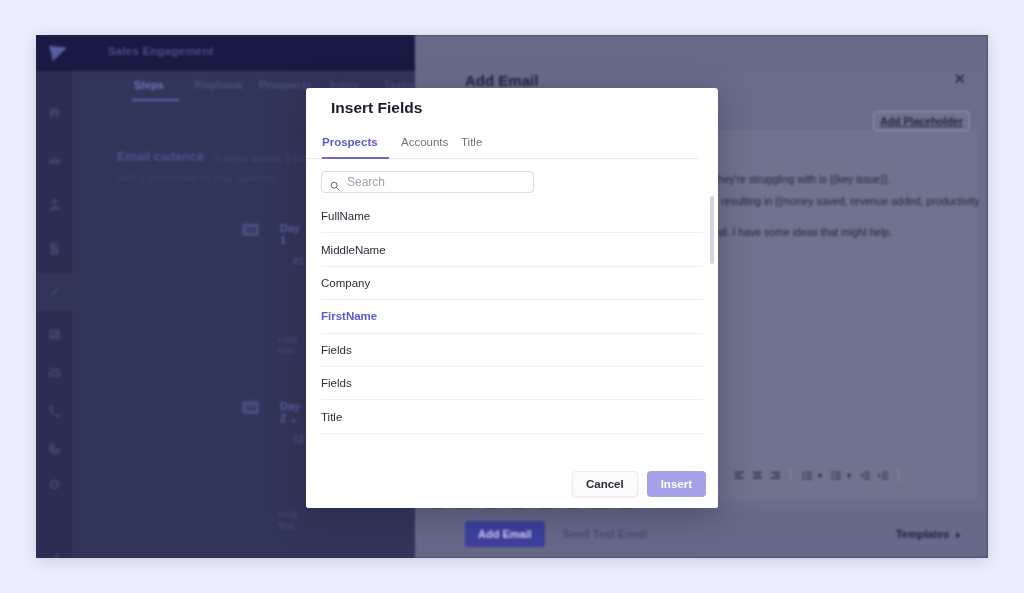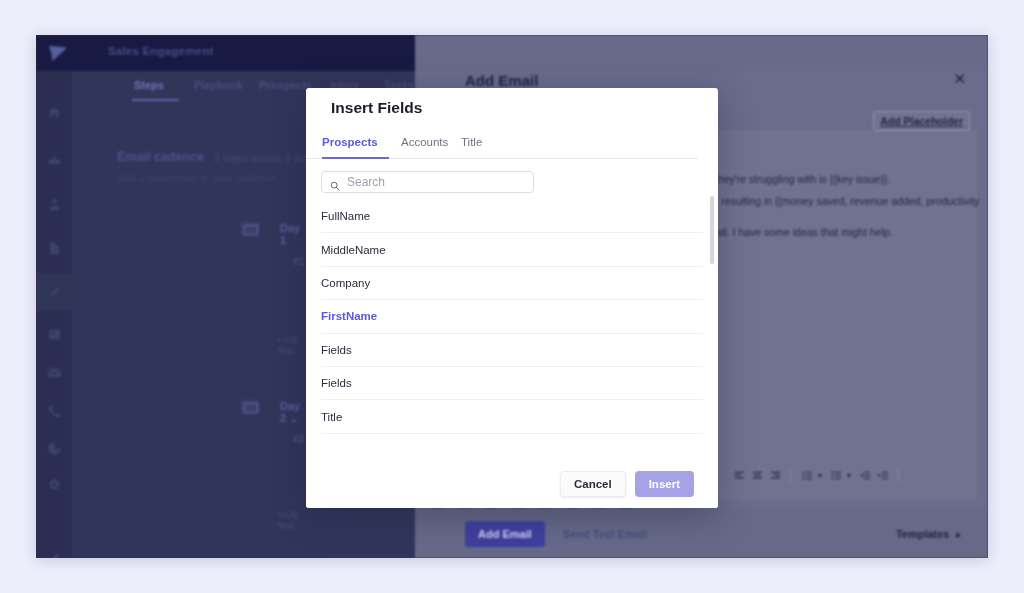--- a/index.html
+++ b/index.html
@@ -225,21 +225,21 @@
     width: 4px; height: 262px; background: transparent;
   }
   #list-thumb {
     position: absolute; left: 0; top: 0; width: 4px; height: 68px;
     background: #d4d5de; border-radius: 2px;
   }
 
   #modal-footer {
     position: absolute; left: 0; bottom: 0; width: 412px; height: 48px;
     display: flex; align-items: center; justify-content: flex-end;
-    gap: 9px; padding-right: 24px;
+    gap: 9px; padding-right: 12px;
     background: #fff;
   }
   #cancel-button {
     font-size: 11.5px; font-weight: 700; color: #2b2d39;
     background: #fbfbfc; border: 1px solid #ebebf0; border-radius: 4px;
     padding: 6px 13px; box-shadow: 0 1px 2px rgba(30,30,60,.09);
   }
   #insert-button {
     font-size: 11.5px; font-weight: 700; color: #ffffff;
     background: #a5a2e8; border: none; border-radius: 4px;

